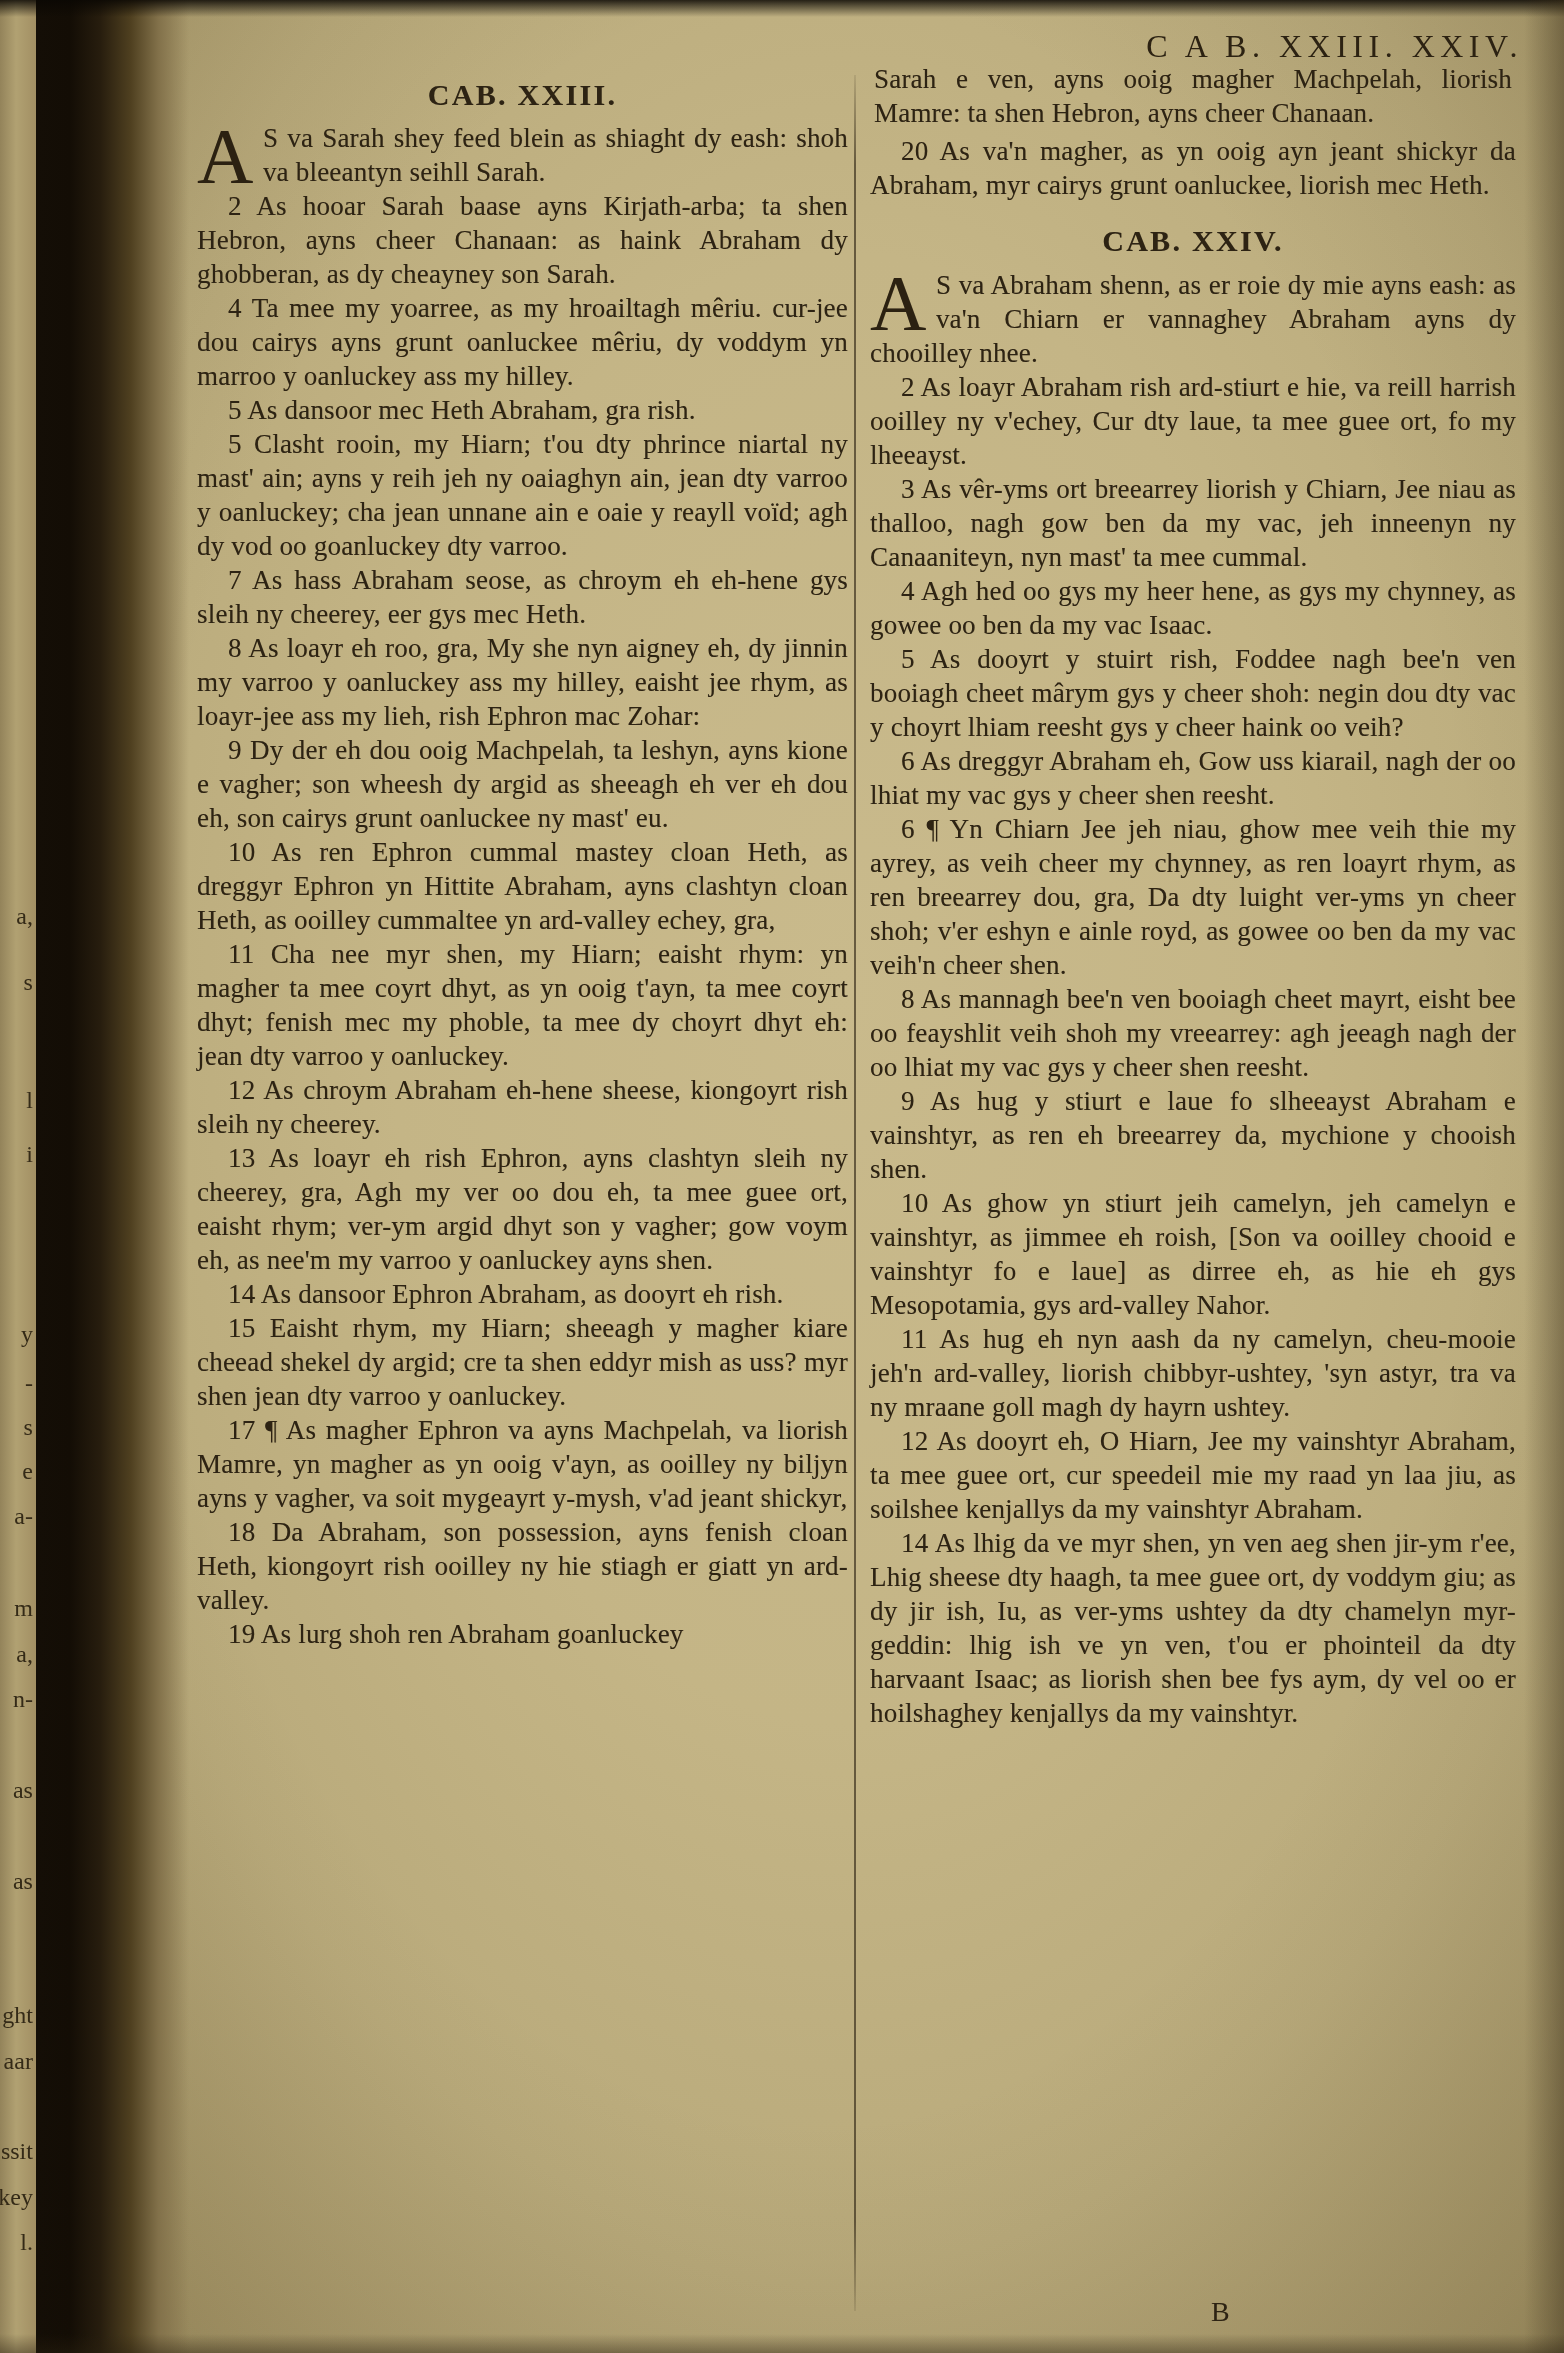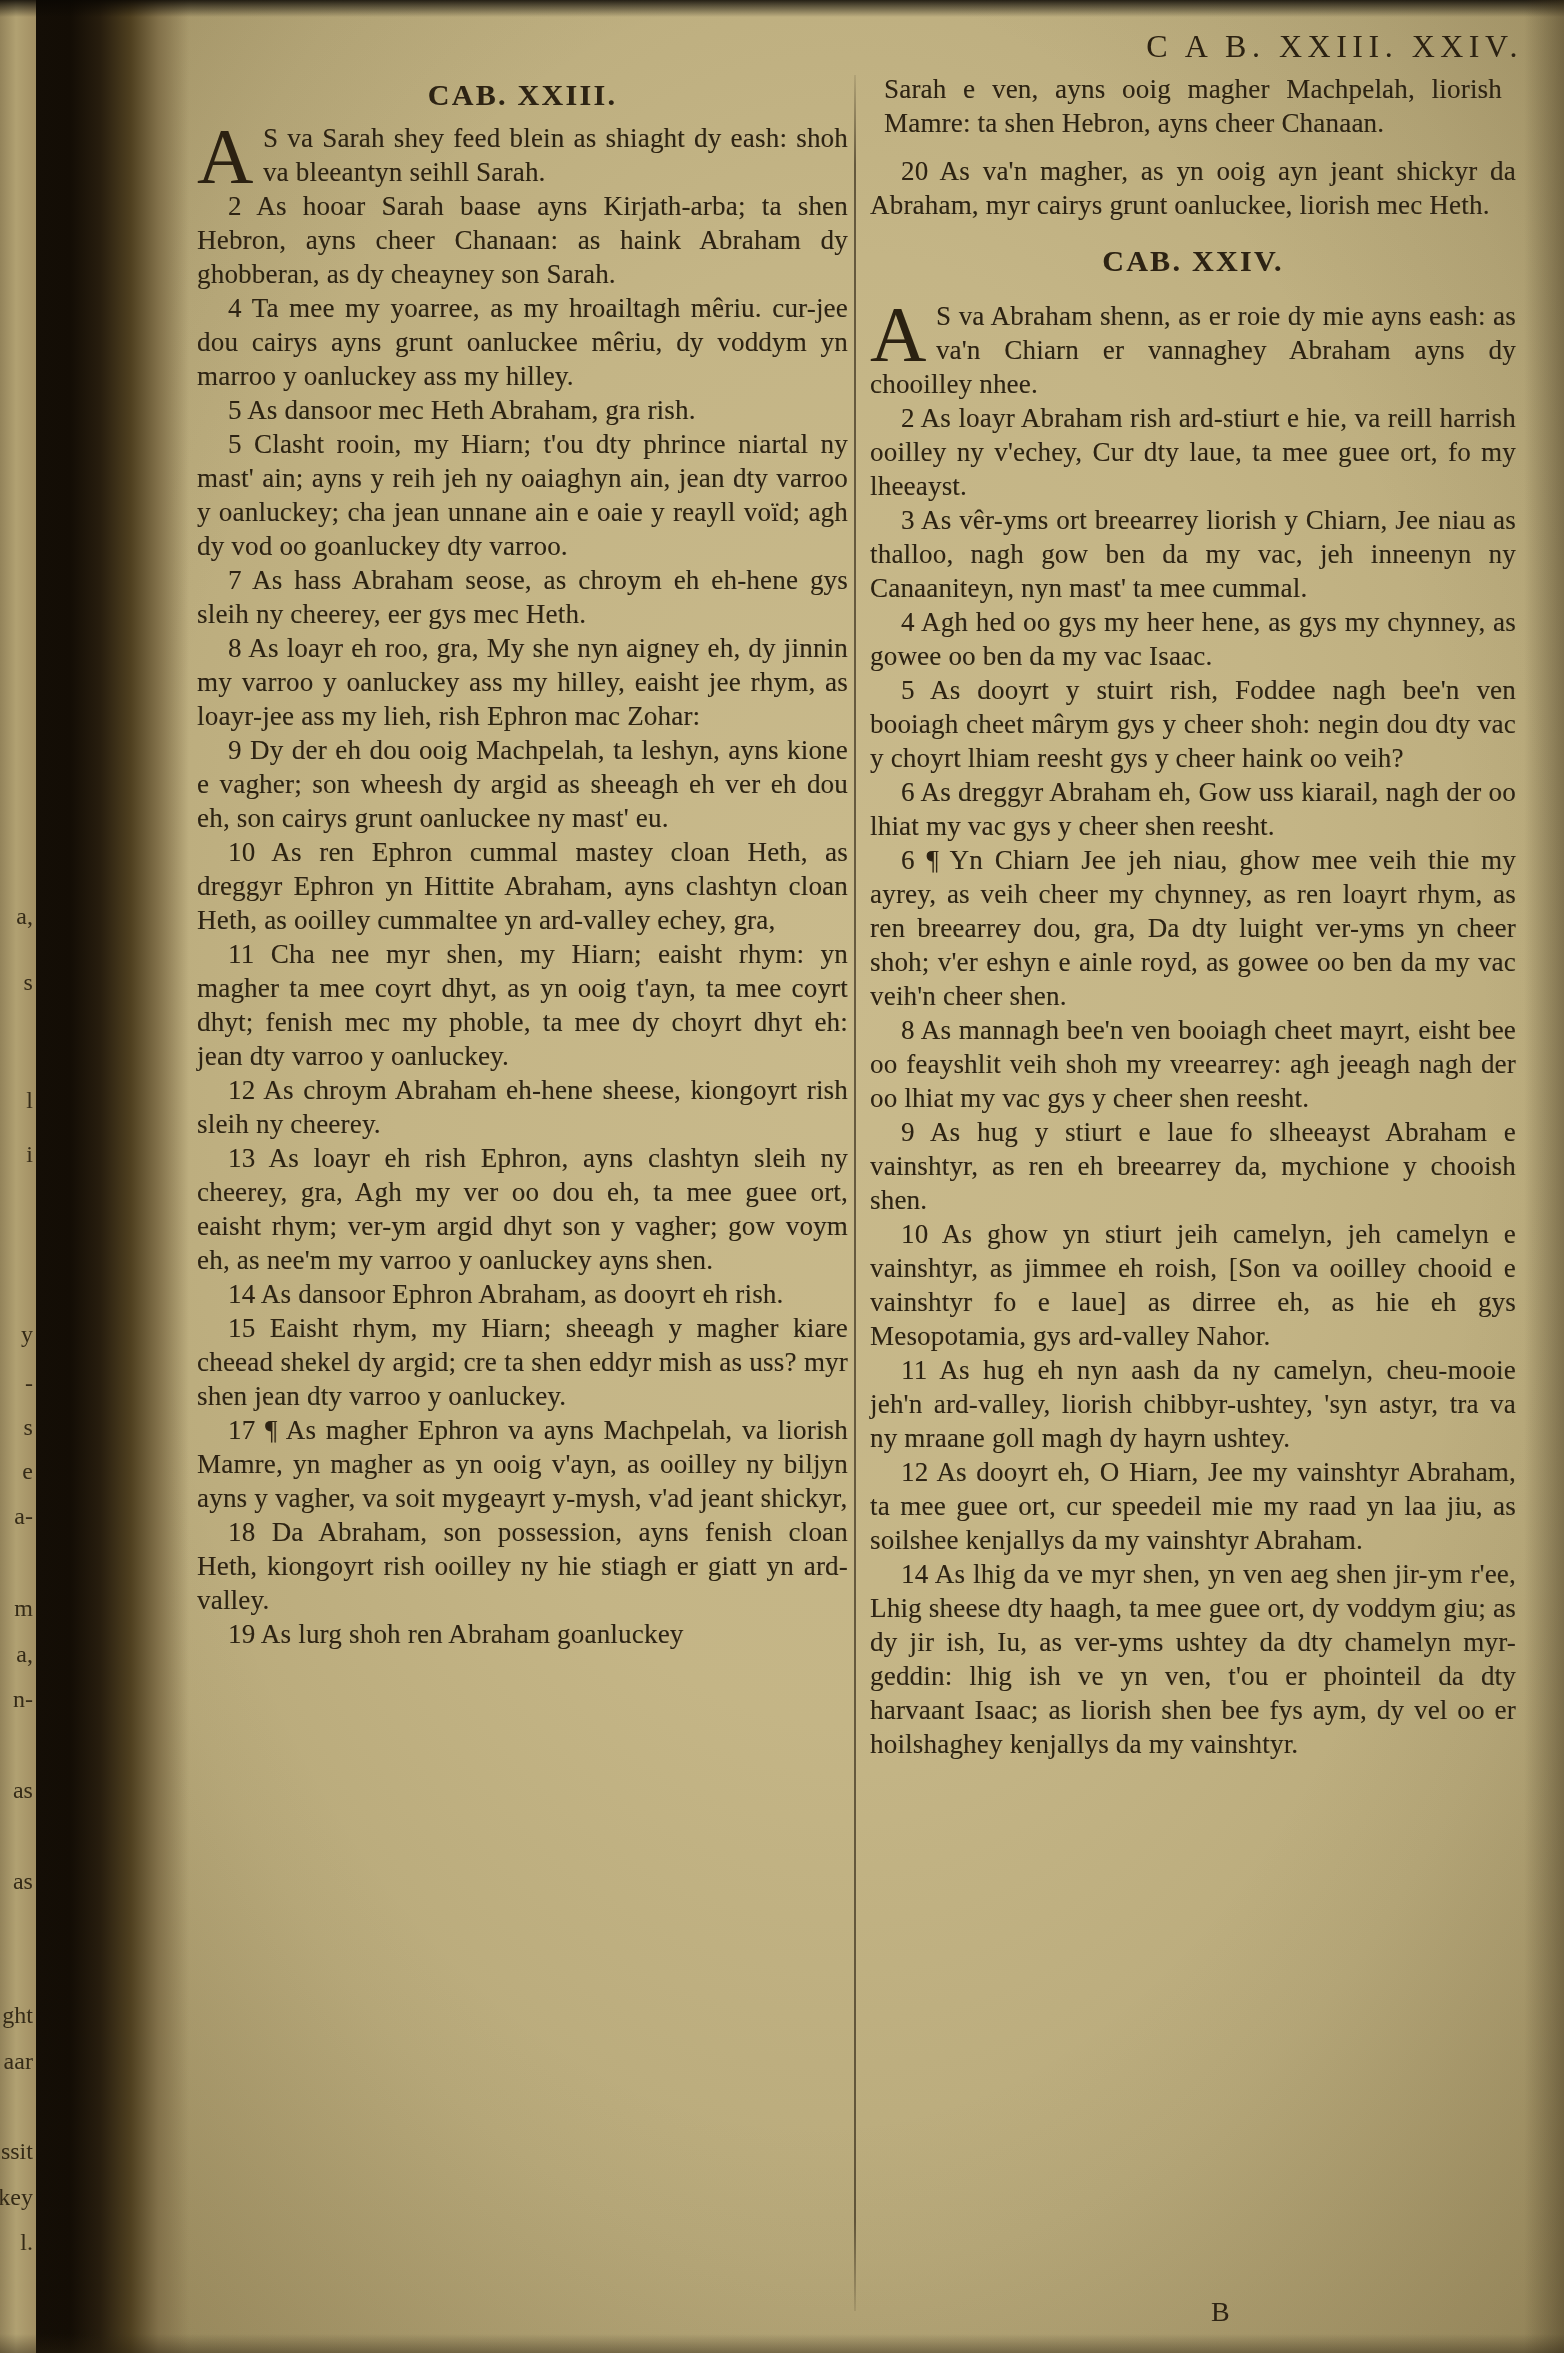--- a/index.html
+++ b/index.html
@@ -56,23 +56,23 @@
     font-size:27px;line-height:34px;letter-spacing:0.2px;
     text-align:justify;
     text-shadow:0.3px 0.3px 0.5px rgba(46,36,20,.30);
   }
   .col-left{left:197px;top:78px;width:651px;}
   .col-right{left:870px;top:58px;width:646px;}
   .chap{
     font-size:30px;font-weight:bold;letter-spacing:2.3px;
     text-align:center;margin:0 0 9.4px;
   }
-  .chap-right{margin:22px 0 21px;}
+  .chap-right{margin:22px 0 10px;}
   .verse{margin:0;text-indent:31px;}
-  .continuation{margin:14px;text-indent:0;}
+  .continuation{margin:4px;text-indent:0;}
   .opening{margin:0;text-indent:0;}
   .dropcap{
     float:left;font-size:78px;line-height:63px;
     padding:3.1px 9.4px 0 0;color:#2b2111;
   }
   .divider{
     position:absolute;left:854px;top:75px;width:1.6px;height:2236px;z-index:2;
     background:linear-gradient(180deg,rgba(43,33,17,.1),rgba(43,33,17,.62) 4%,rgba(43,33,17,.62) 96%,rgba(43,33,17,.1));
   }
   .signature{

